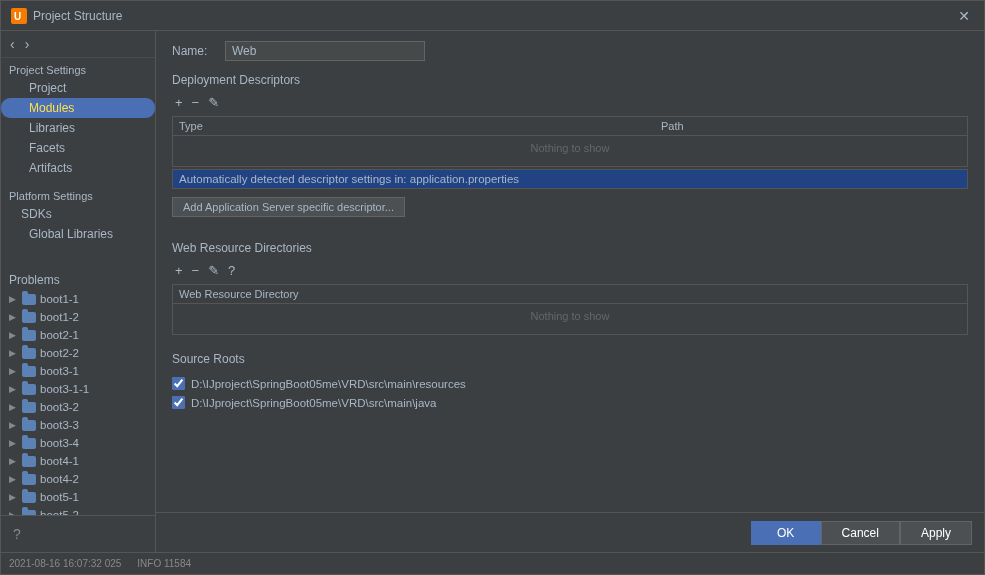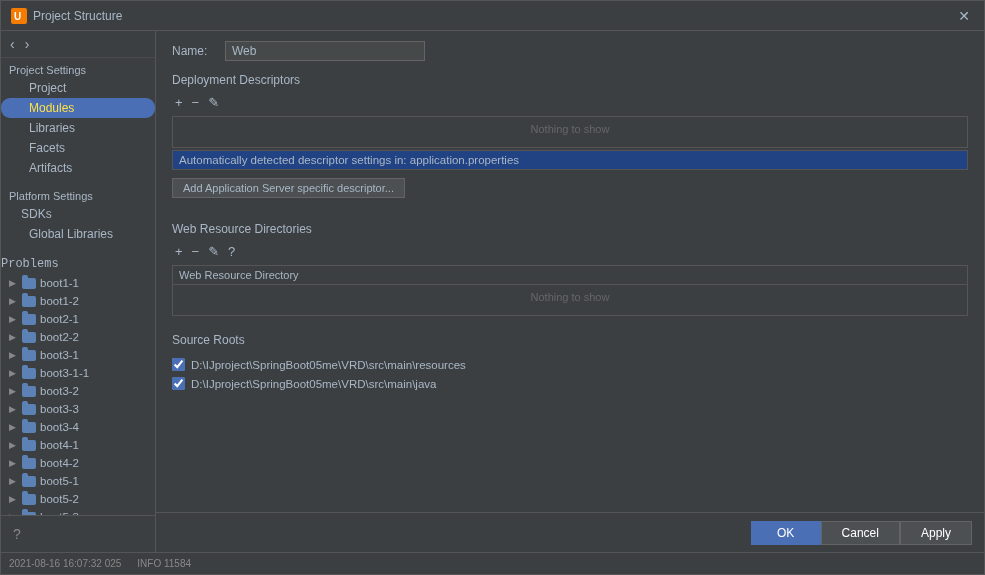--- a/index.html
+++ b/index.html
@@ -373,21 +373,21 @@
       <div class="nav-item" style="padding-left:28px;">Project</div>
       <div class="nav-item active" style="padding-left:28px;">Modules</div>
       <div class="nav-item" style="padding-left:28px;">Libraries</div>
       <div class="nav-item" style="padding-left:28px;">Facets</div>
       <div class="nav-item" style="padding-left:28px;">Artifacts</div>
 
       <div class="section-label" style="margin-top:6px;">Platform Settings</div>
       <div class="nav-item" style="padding-left:20px;">SDKs</div>
       <div class="nav-item" style="padding-left:28px;">Global Libraries</div>
 
-      <div class="nav-item" style="padding-left:0; margin-top:10px;font-family:Liberation Mono, monospace;">Problems</div>
+      <div class="nav-item" style="padding-left:8px; margin-top:26px;">Problems</div>
 
       <div class="tree-section">
 
         <div class="tree-item indent-1">
           <span class="arrow">▶</span>
           <span class="folder-icon">
               <div class="folder-blue"></div>
             </span>
           <span>boot1-1</span>
         </div>
@@ -500,20 +500,24 @@
 
         <div class="section-title">Deployment Descriptors</div>
 
         <div class="toolbar-row">
           <button class="small-btn">+</button>
           <button class="small-btn">−</button>
           <button class="small-btn">✎</button>
         </div>
 
         <div class="table-container">
+          <div class="table-header">
+            <div class="table-header-cell">Type</div>
+            <div class="table-header-cell path-col">Path</div>
+          </div>
           <div class="table-body">
             <div class="nothing-to-show">Nothing to show</div>
           </div>
         </div>
 
         <div class="table-container" style="margin-top:-10px; margin-bottom:8px;">
           <div class="table-row auto-detected">
             <span class="table-cell">Automatically detected descriptor settings in: application.properties</span>
           </div>
         </div>

